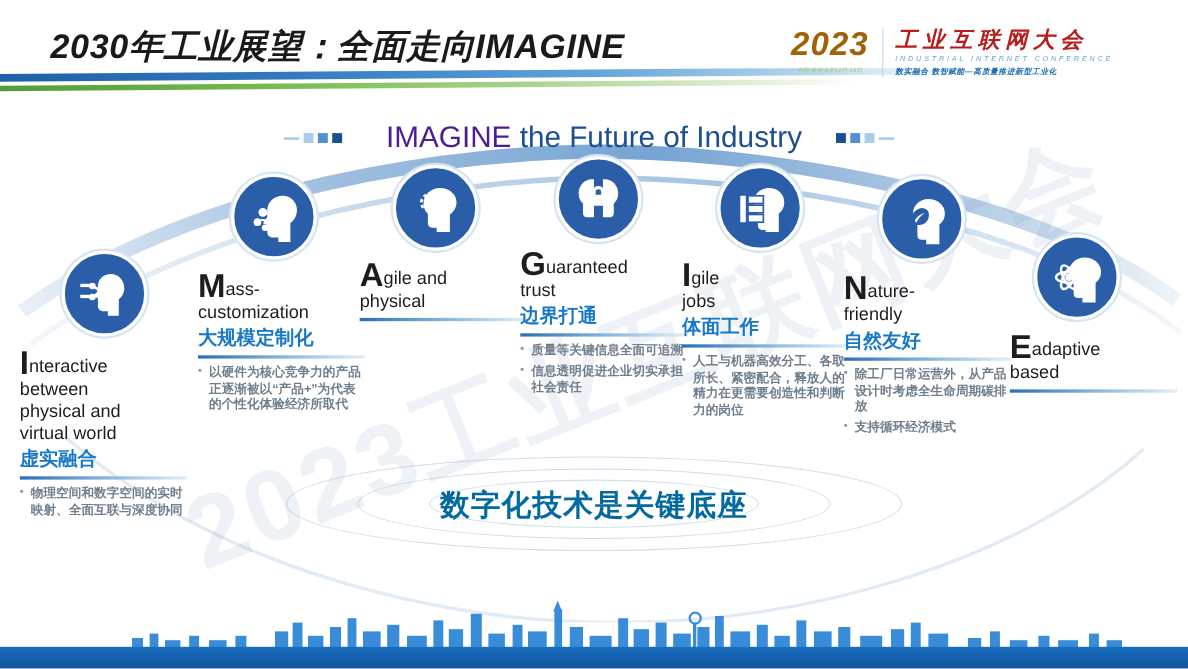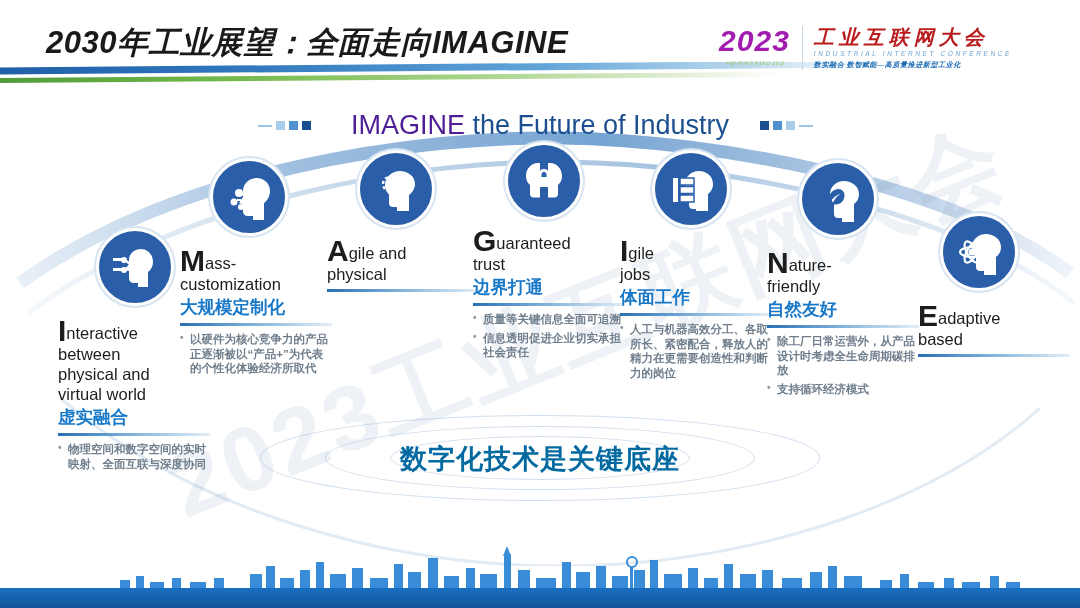--- a/index.html
+++ b/index.html
@@ -30,21 +30,21 @@
   }
   .hdr-rule-white {
     position:absolute; left:-10px; top:9px; width:880px; height:4px;
     background:#fff; transform:skewY(-0.45deg);
   }
 
   
   .logo { position:absolute; right:16px; top:26px; height:50px; display:flex; align-items:flex-start; }
   .logo-year { position:relative; padding-right:12px; }
   .logo-2023 {
-    font-size:30px; font-weight:bold; color:#a21caf; letter-spacing:1px; line-height:30px;
+    font-size:30px; font-weight:bold; color:#a16207; letter-spacing:1px; line-height:30px;
   }
   .logo-date { font-size:5px; color:#9ec96a; letter-spacing:.4px; margin-top:4px; text-align:center; }
   .logo-div { width:1px; height:44px; background:#c7d8e6; margin:0 11px 0 0; }
   .logo-right { }
   .logo-cn { font-size:20px; font-weight:bold; color:#b91c1c; letter-spacing:5px; line-height:22px; }
   .logo-en { font-size:6.5px; color:#6ba3d4; letter-spacing:2.6px; margin-top:2px; }
   .logo-sub { font-size:7px; color:#1c6cb5; letter-spacing:.6px; margin-top:3px; font-weight:bold; }
 
   
   .stage { position:absolute; left:0; top:98px; width:1080px; height:468px; overflow:hidden; }
@@ -174,21 +174,21 @@
   </div>
   <div class="dots-r">
     <span class="sq c"></span>
     <span class="sq b"></span>
     <span class="sq a"></span>
     <span class="dash"></span>
   </div>
 
   <div class="watermark">2023工业互联网大会</div>
 
-  <div class="col" style="left:18px; top:220px;margin-left:40px;">
+  <div class="col" style="left:18px; top:220px;">
     <div class="icon-circle" style="left:38px; top:-90px;">
       <svg viewBox="0 0 48 48" fill="#fff">
           <path d="M30 6c-7 0-12 5-12 11v4l-4 6 4 1v7c0 3 2 5 5 5h4v4h10V29c3-2 5-6 5-10 0-7-5-13-12-13z"></path>
           <circle cx="13" cy="17" r="3"></circle>
           <circle cx="13" cy="27" r="3"></circle>
           <rect x="2" y="15" width="9" height="3"></rect>
           <rect x="2" y="25" width="9" height="3"></rect>
           <path d="M15 18l6 4M15 26l6-4" stroke="#fff" stroke-width="2.5"></path>
         </svg>
     </div>

